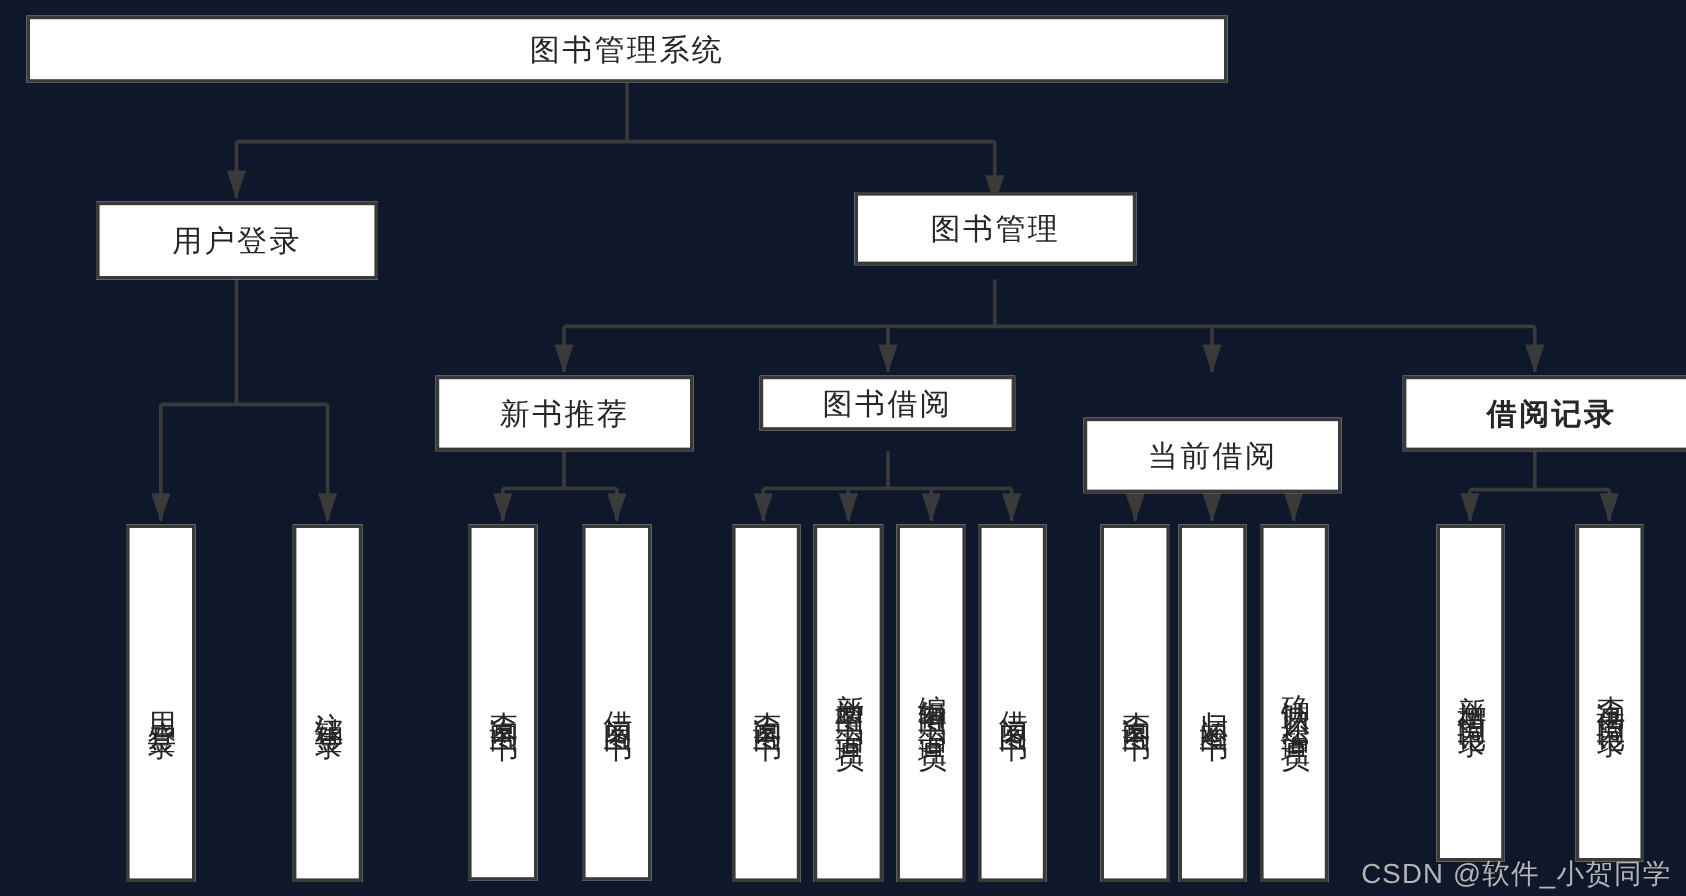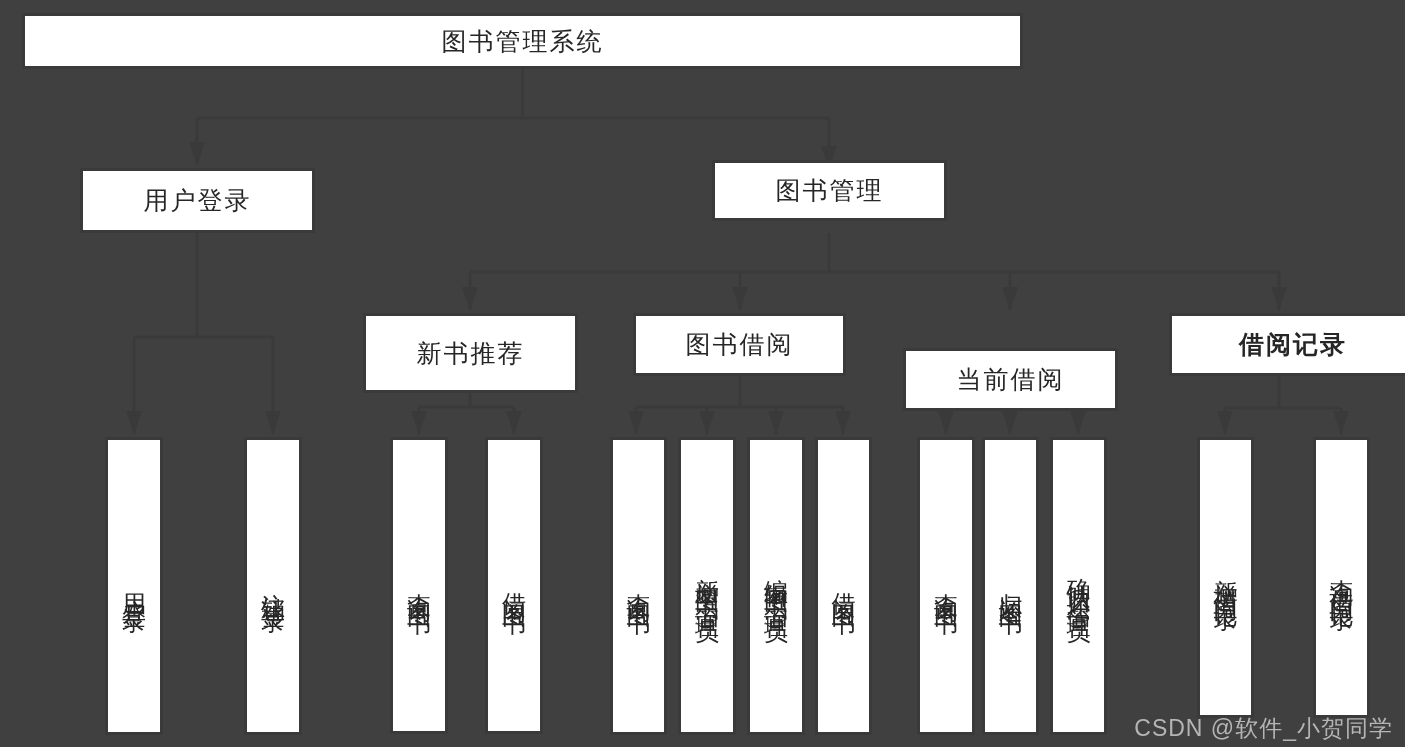--- a/index.html
+++ b/index.html
@@ -5,21 +5,21 @@
   html, body {
     margin: 0;
     padding: 0;
     background: #ffffff;
     font-family: "Liberation Sans", "DejaVu Sans", sans-serif;
   }
   #canvas {
     position: relative;
     width: 1405px;
     height: 747px;
-    background: #404040;
+    background: #0f172a;
     overflow: hidden;
   }
   #connectors {
     position: absolute;
     left: 0;
     top: 0;
     z-index: 1;
   }
   .node {
     position: absolute;
@@ -108,24 +108,24 @@
     <span>图书管理系统</span>
   </div>
 
   <div class="node hbox" style="left:80px; top:168px; width:235px; height:65px;">
     <span>用户登录</span>
   </div>
   <div class="node hbox" style="left:712px; top:160px; width:235px; height:61px;">
     <span>图书管理</span>
   </div>
 
-  <div class="node hbox" style="left:363px; top:313px; width:215px; height:80px;">
+  <div class="node hbox" style="left:363px; top:313px; width:215px; height:63px;">
     <span>新书推荐</span>
   </div>
-  <div class="node hbox" style="left:633px; top:313px; width:213px; height:63px;">
+  <div class="node hbox" style="left:633px; top:313px; width:213px; height:46px;">
     <span>图书借阅</span>
   </div>
   <div class="node hbox" style="left:903px; top:313px; width:215px; height:63px;margin-top:35px;">
     <span>当前借阅</span>
   </div>
   <div class="node hbox" style="left:1169px; top:313px; width:248px; height:63px;font-weight:bold;">
     <span>借阅记录</span>
   </div>
 
   <div class="node vbox" style="left:105px; top:437px; width:58px; height:298px;">

